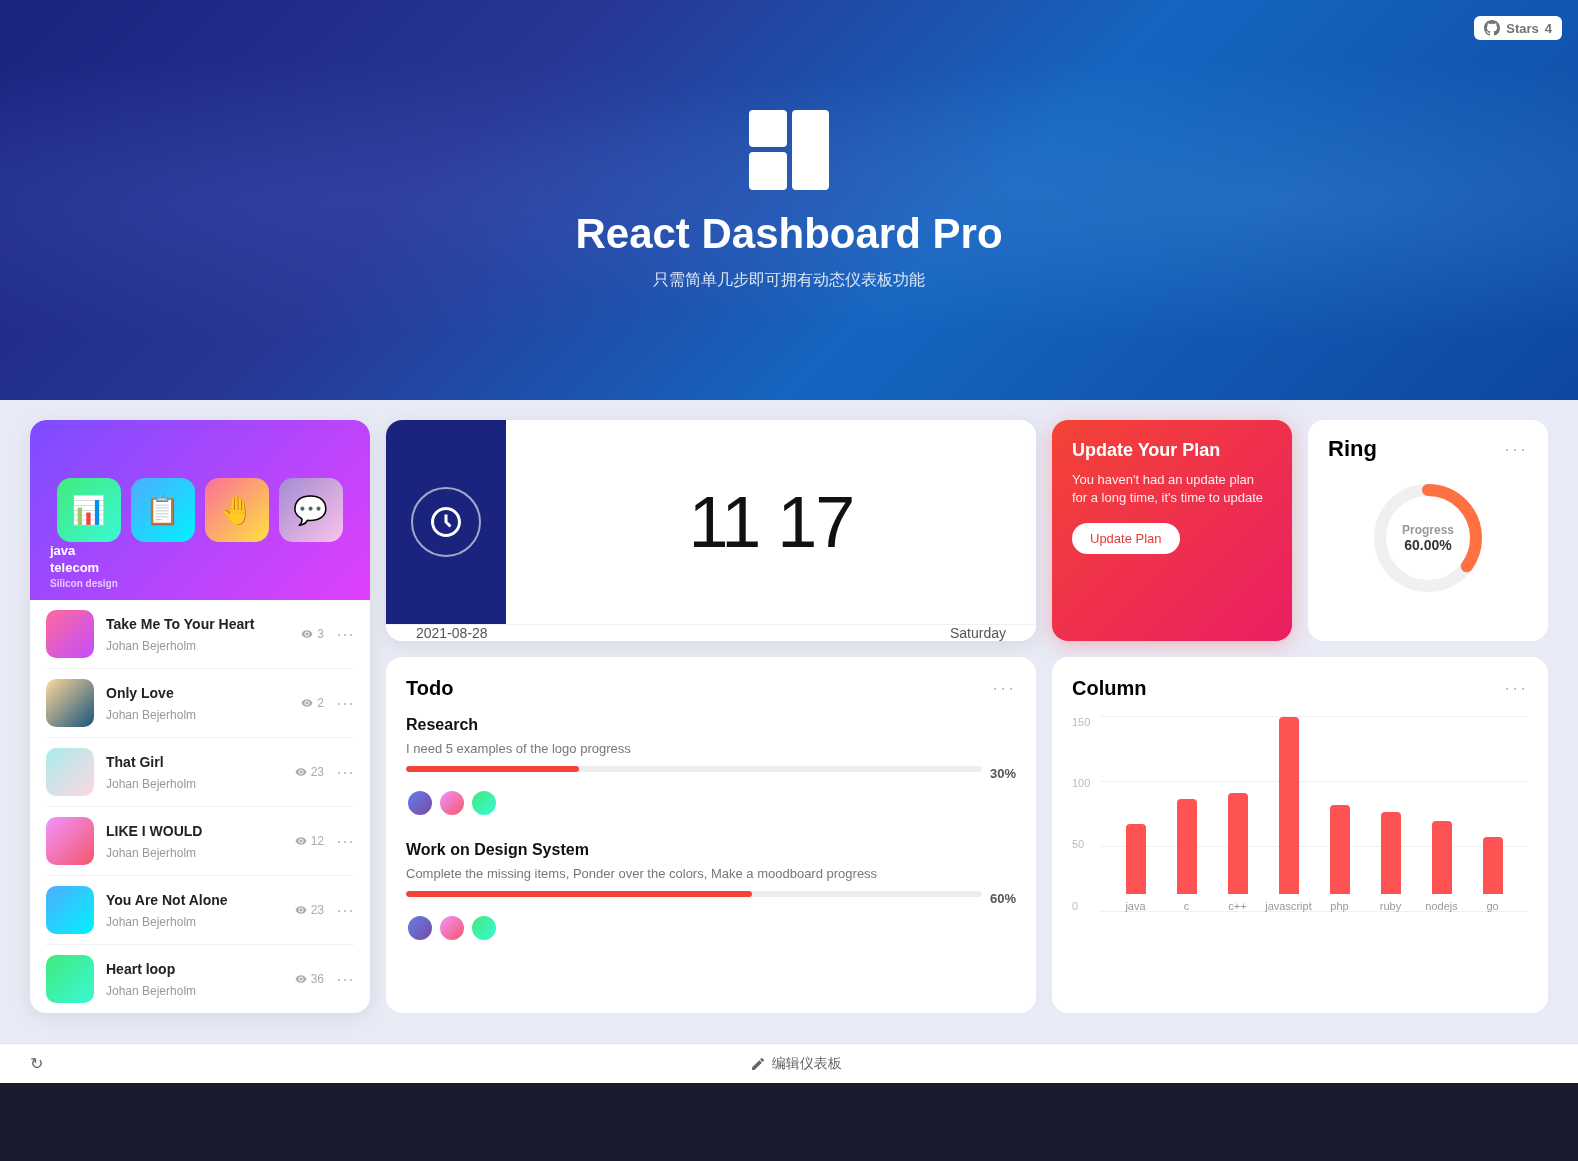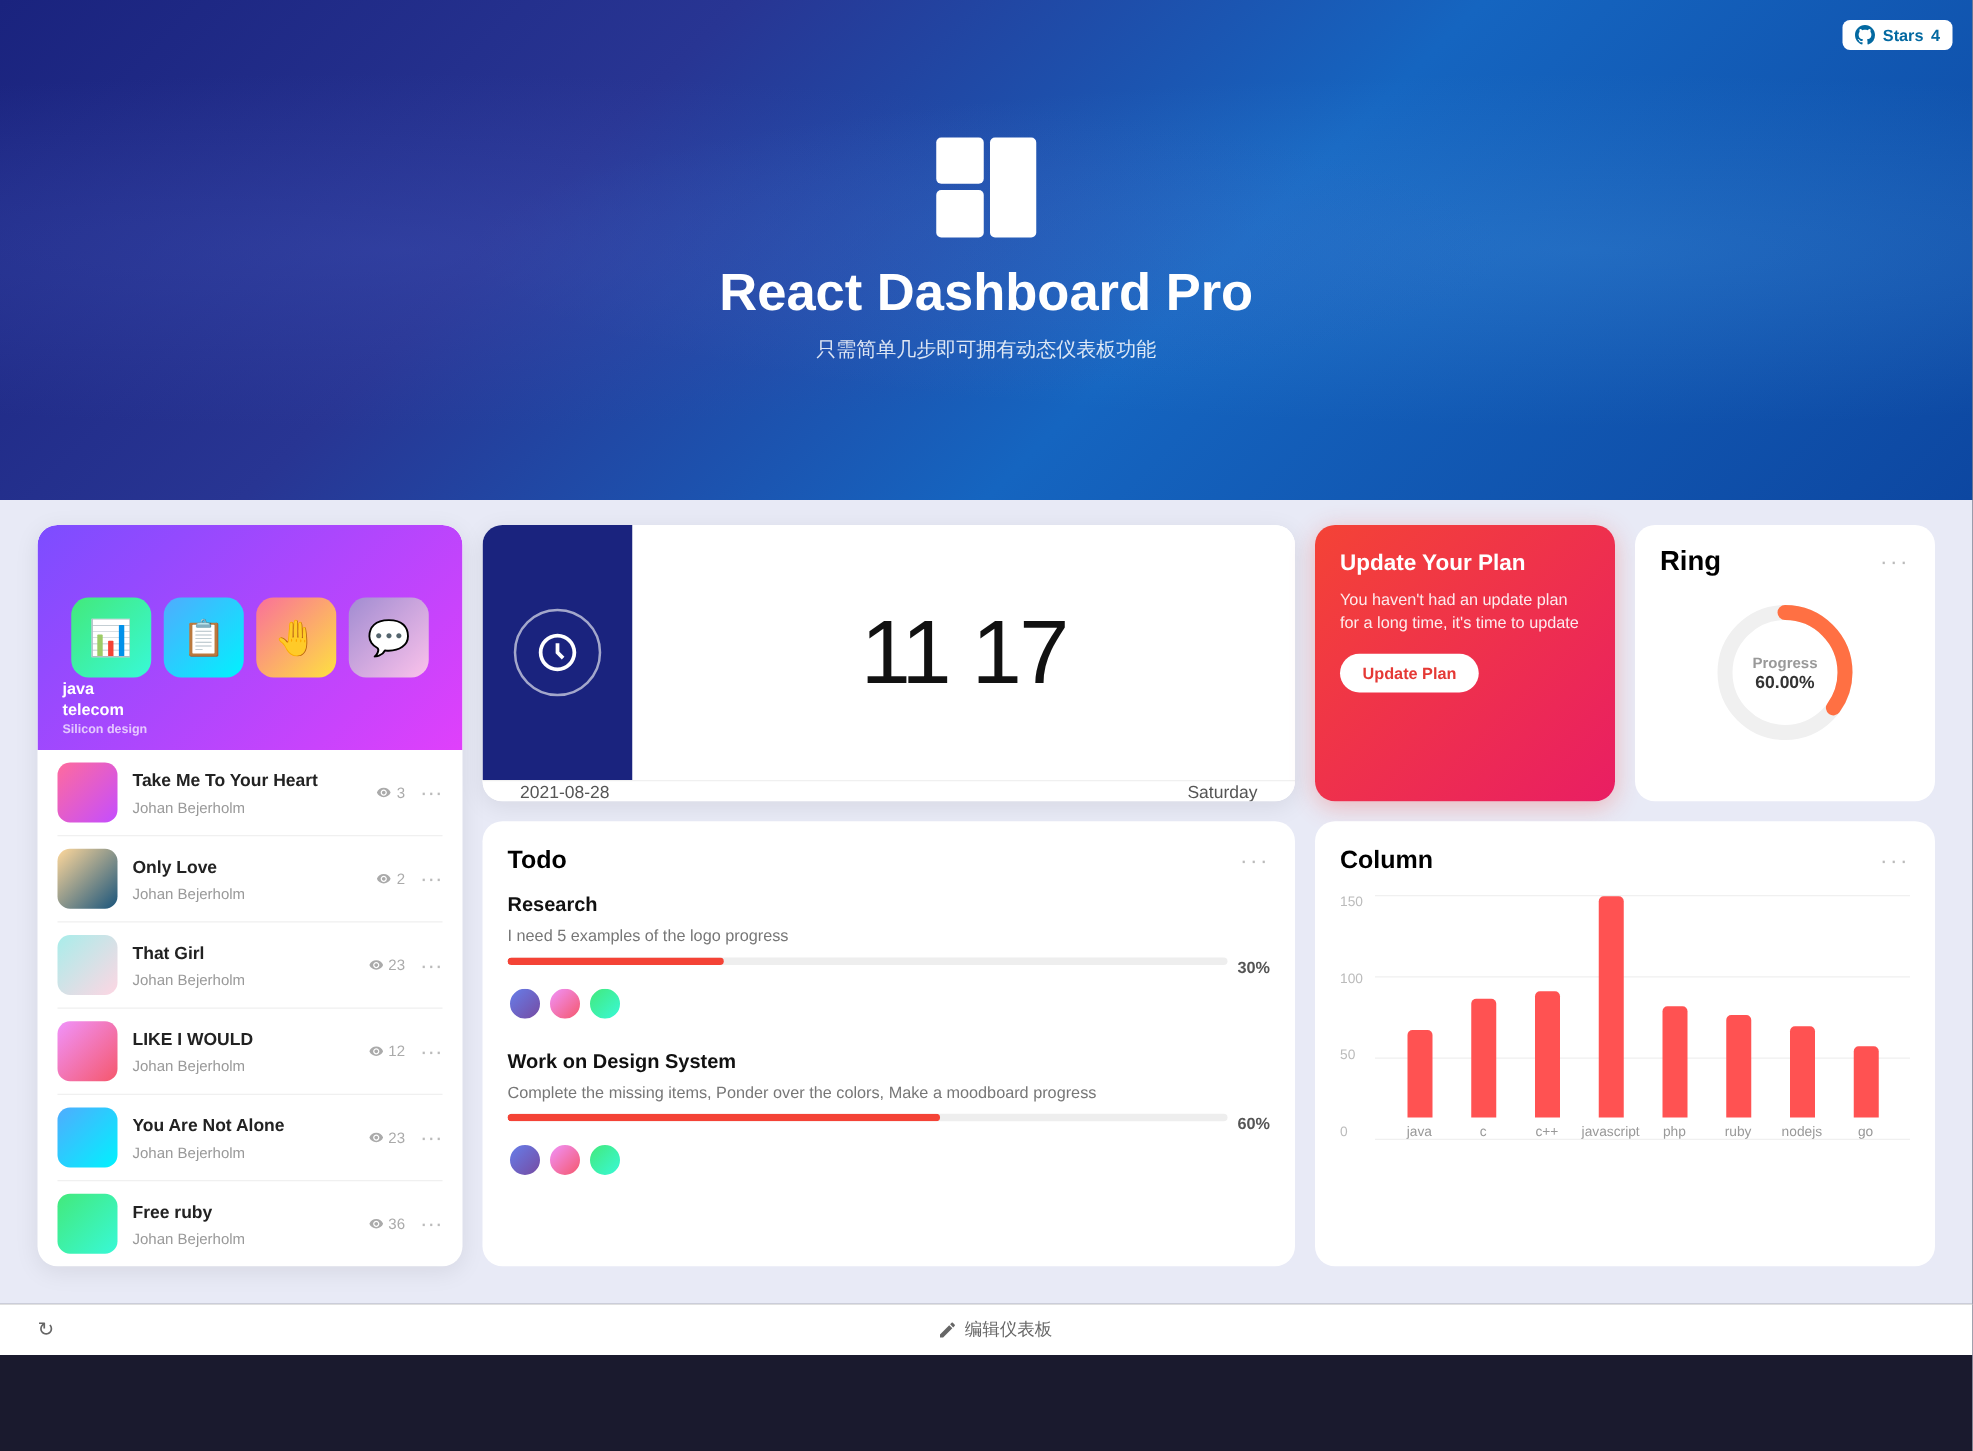--- a/index.html
+++ b/index.html
@@ -35,21 +35,21 @@
       top: 16px;
       right: 16px;
       background: white;
       border-radius: 6px;
       padding: 4px 10px;
       display: flex;
       align-items: center;
       gap: 6px;
       font-size: 13px;
       font-weight: 600;
-      color: #0369a1;
+      color: #737373;
       z-index: 10;
     }
     .hero-logo-grid {
       position: relative;
       z-index: 5;
       width: 80px;
       height: 80px;
       display: grid;
       grid-template-columns: 1fr 1fr;
       grid-template-rows: 1fr 1fr;
@@ -265,21 +265,21 @@
       line-height: 1.4;
       margin-bottom: 16px;
     }
     .update-btn {
       background: white;
       color: #e53935;
       border: none;
       border-radius: 20px;
       padding: 8px 18px;
       font-size: 13px;
-      font-weight: 700;
+      font-weight: 400;
       cursor: pointer;
     }
 
     
     .ring-card {
       background: white;
       border-radius: 16px;
       padding: 16px 20px;
     }
     .ring-card-header {
@@ -513,21 +513,21 @@
         <svg width="12" height="12" viewBox="0 0 24 24" fill="#aaa">
                 <path d="M12 4.5C7 4.5 2.73 7.61 1 12c1.73 4.39 6 7.5 11 7.5s9.27-3.11 11-7.5c-1.73-4.39-6-7.5-11-7.5zM12 17c-2.76 0-5-2.24-5-5s2.24-5 5-5 5 2.24 5 5-2.24 5-5 5zm0-8c-1.66 0-3 1.34-3 3s1.34 3 3 3 3-1.34 3-3-1.34-3-3-3z"></path>
               </svg>
         <span>23</span>
       </div>
       <span class="music-more">···</span>
     </div>
           <div class="music-item">
       <div class="music-thumb t6"></div>
       <div class="music-info">
-        <div class="music-title">Free ruby</div>
+        <div class="music-title">Heart loop</div>
         <div class="music-author">Johan Bejerholm</div>
       </div>
       <div class="music-meta">
         <svg width="12" height="12" viewBox="0 0 24 24" fill="#aaa">
                 <path d="M12 4.5C7 4.5 2.73 7.61 1 12c1.73 4.39 6 7.5 11 7.5s9.27-3.11 11-7.5c-1.73-4.39-6-7.5-11-7.5zM12 17c-2.76 0-5-2.24-5-5s2.24-5 5-5 5 2.24 5 5-2.24 5-5 5zm0-8c-1.66 0-3 1.34-3 3s1.34 3 3 3 3-1.34 3-3-1.34-3-3-3z"></path>
               </svg>
         <span>36</span>
       </div>
       <span class="music-more">···</span>
     </div>

